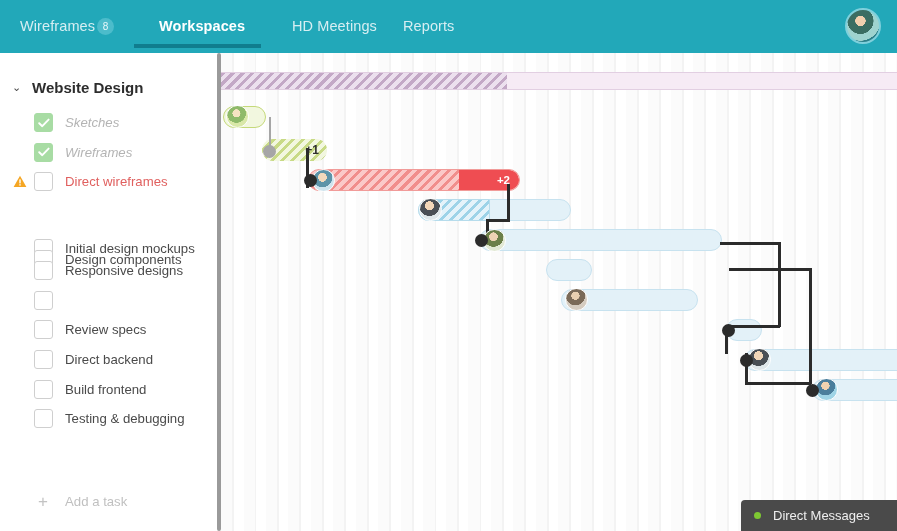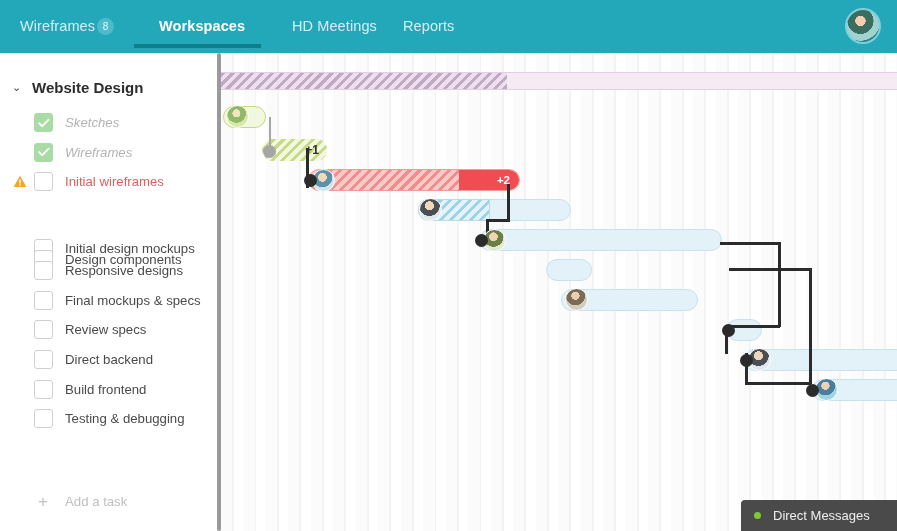--- a/index.html
+++ b/index.html
@@ -280,37 +280,36 @@
       </div>
       <div class="task-row" style="top: 114.2px;">
         <span class="warn-icon">
           <svg width="14" height="13" viewBox="0 0 14 13">
             <path d="M7 0.8 L13.4 12 L0.6 12 Z" fill="#f5a623"></path>
             <rect x="6.3" y="4.4" width="1.4" height="4" fill="#fff"></rect>
             <rect x="6.3" y="9.2" width="1.4" height="1.4" fill="#fff"></rect>
           </svg>
         </span>
         <span class="chk"></span>
-        <span class="task-label warn">Initial wireframes</span>
+        <span class="task-label warn">Direct wireframes</span>
       </div>
       <div class="task-row" style="top: 143.8px; margin-top: 37px;">
         <span class="chk"></span>
         <span class="task-label">Initial design mockups</span>
       </div>
       <div class="task-row" style="top: 173.4px; margin-top: 18px;">
         <span class="chk"></span>
         <span class="task-label">Design components</span>
       </div>
       <div class="task-row" style="top: 203px;">
         <span class="chk"></span>
         <span class="task-label">Responsive designs</span>
       </div>
       <div class="task-row" style="top: 232.6px;">
         <span class="chk"></span>
-        <span class="task-label">Final mockups &amp; specs</span>
       </div>
       <div class="task-row" style="top: 262.2px;">
         <span class="chk"></span>
         <span class="task-label">Review specs</span>
       </div>
       <div class="task-row" style="top: 291.8px;">
         <span class="chk"></span>
         <span class="task-label">Direct backend</span>
       </div>
       <div class="task-row" style="top: 321.4px;">

